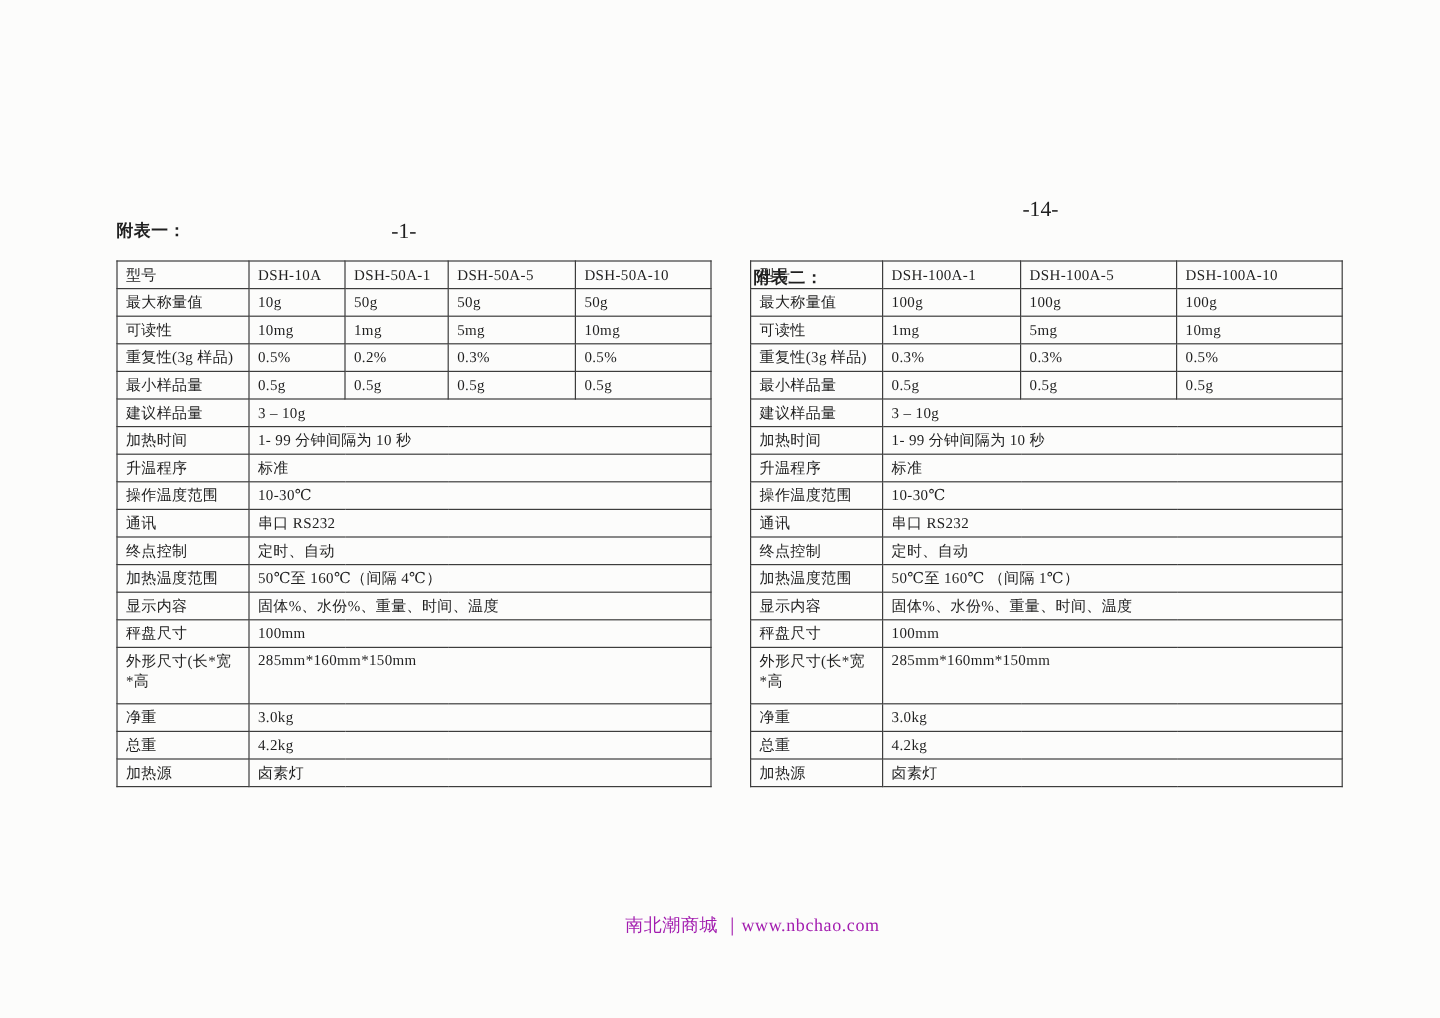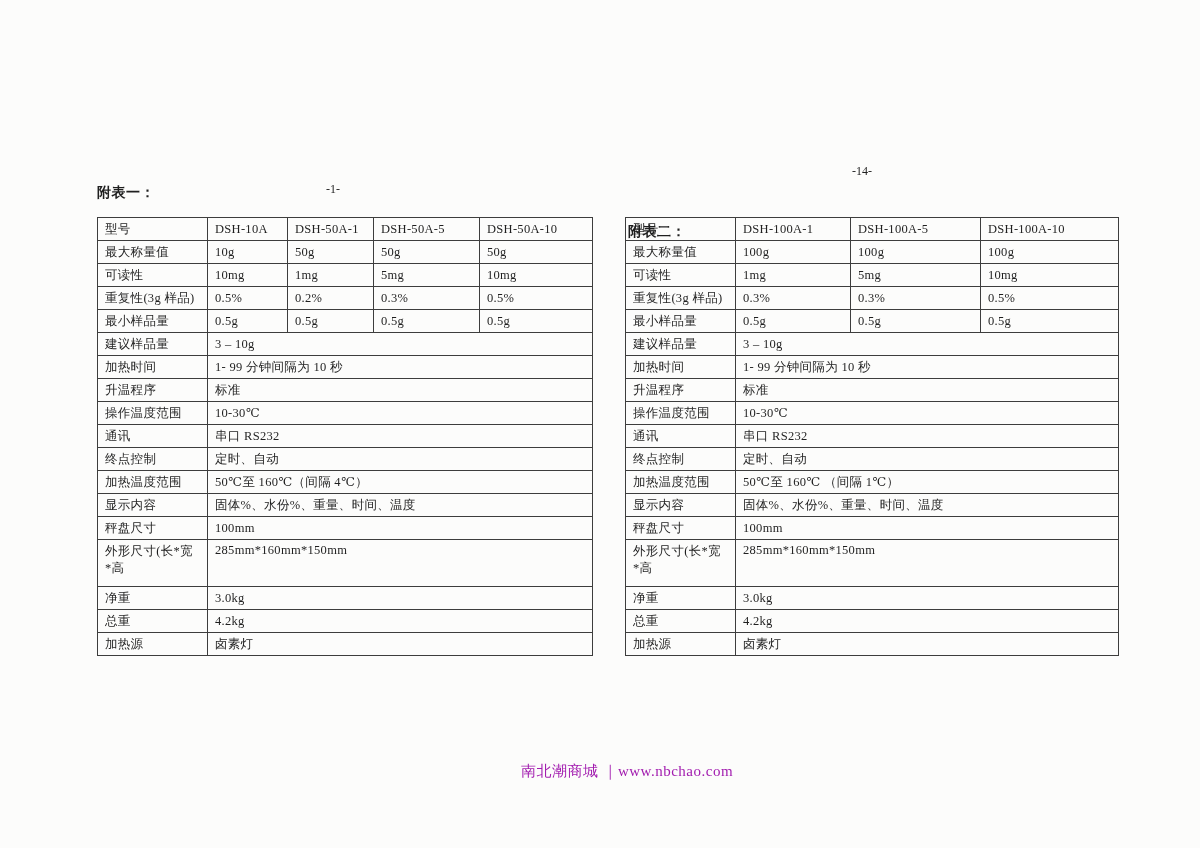--- a/index.html
+++ b/index.html
@@ -17,21 +17,21 @@
     font-size: 13.5px; letter-spacing: 0.5px;
   }
   .caption {
     position: absolute;
     font-size: 14px; font-weight: bold; letter-spacing: 0.5px;
   }
   .caption.c1 { left: 97px;  top: 184px; }
   .caption.c2 { left: 628px; top: 192px; margin-top: 31px; }
   .pagenum {
     position: absolute;
-    font-size: 12px;
+    font-size: 18px;
   }
   .pagenum.p1 { left: 326px; top: 182px; }
   .pagenum.p2 { left: 852px; top: 164px; }
   table.spec {
     position: absolute;
     border-collapse: collapse;
     table-layout: fixed;
     font-size: 12.5px;
   }
   table.spec.t1 { left: 97px;  top: 217px; width: 495px; }

